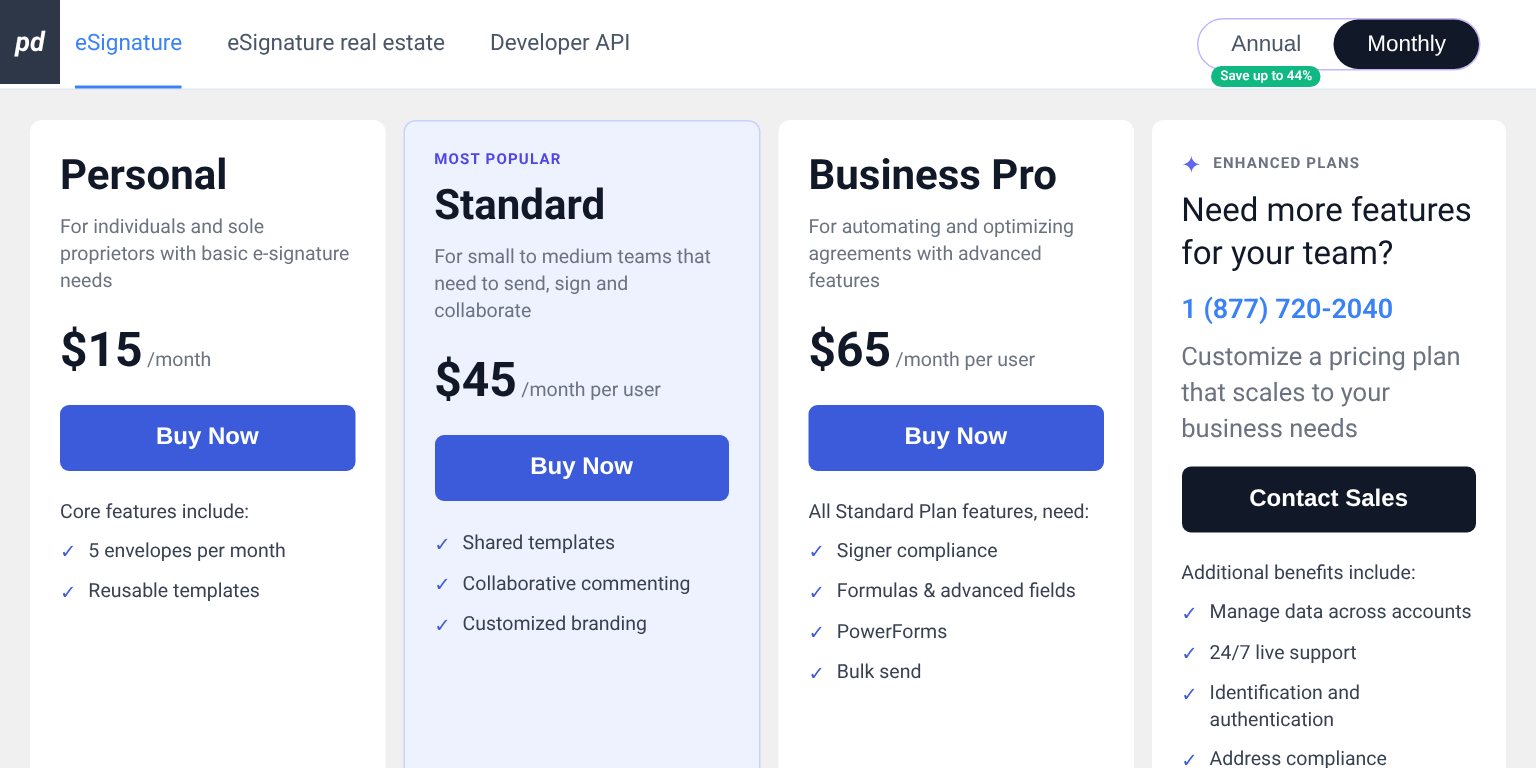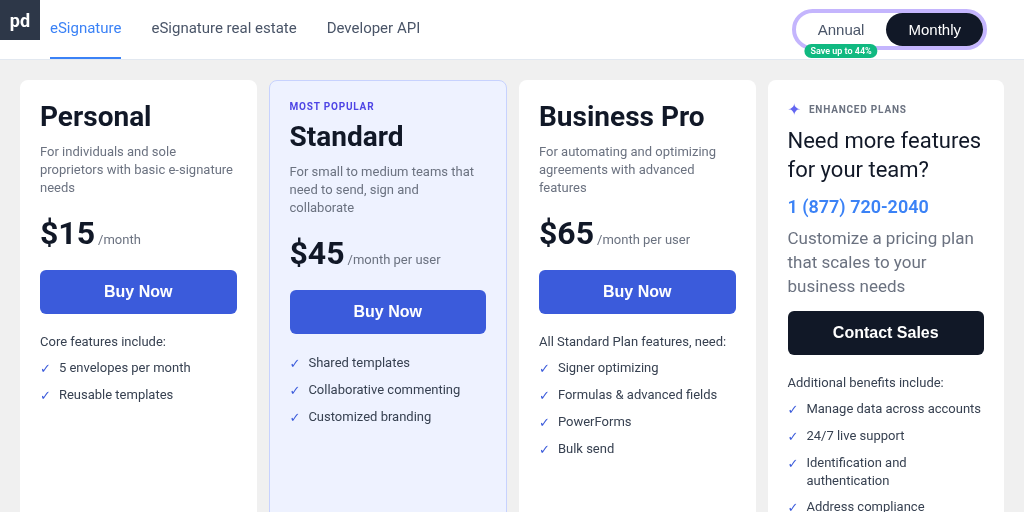--- a/index.html
+++ b/index.html
@@ -15,27 +15,28 @@
     .main-container {
       background: #f5f5f5;
       width: 1024px;
       min-height: 512px;
       position: relative;
     }
     
     .logo-bar {
       background: #2d3748;
       width: 40px;
-      height: 40px;
+      height: 56px;
       display: flex;
       align-items: center;
       justify-content: center;
       position: absolute;
       top: 0;
       left: 0;
+      font-style: italic;
     }
     .logo-icon {
       color: white;
       font-size: 18px;
       font-weight: bold;
     }
     
     .nav-area {
       display: flex;
       align-items: center;
@@ -61,21 +62,21 @@
       padding-bottom: 2px;
       border-bottom: 2px solid transparent;
     }
     .tab.active {
       color: #3b82f6;
       border-bottom: 2px solid #3b82f6;
     }
     .toggle-group {
       display: flex;
       align-items: flex-end;
-      border: 4px solid #c4b5fd;
+      border: 1px solid #c4b5fd;
       border-radius: 25px;
       overflow: visible;
       position: relative;
     }
     .toggle-btn {
       padding: 8px 22px;
       font-size: 15px;
       cursor: pointer;
       background: transparent;
       border: none;
@@ -322,21 +323,21 @@
       <div class="plan-name">Business Pro</div>
       <div class="plan-desc">For automating and optimizing agreements with advanced features</div>
       <div class="price-row">
         <span class="price-amount">$65</span>
         <span class="price-period">/month per user</span>
       </div>
       <button class="buy-btn">Buy Now</button>
       <div class="features-label">All Standard Plan features, need:</div>
       <div class="feature-item">
         <span class="check">✓</span>
-        <span>Signer optimizing</span>
+        <span>Signer compliance</span>
       </div>
       <div class="feature-item">
         <span class="check">✓</span>
         <span>Formulas &amp; advanced fields</span>
       </div>
       <div class="feature-item">
         <span class="check">✓</span>
         <span>PowerForms</span>
       </div>
       <div class="feature-item">

